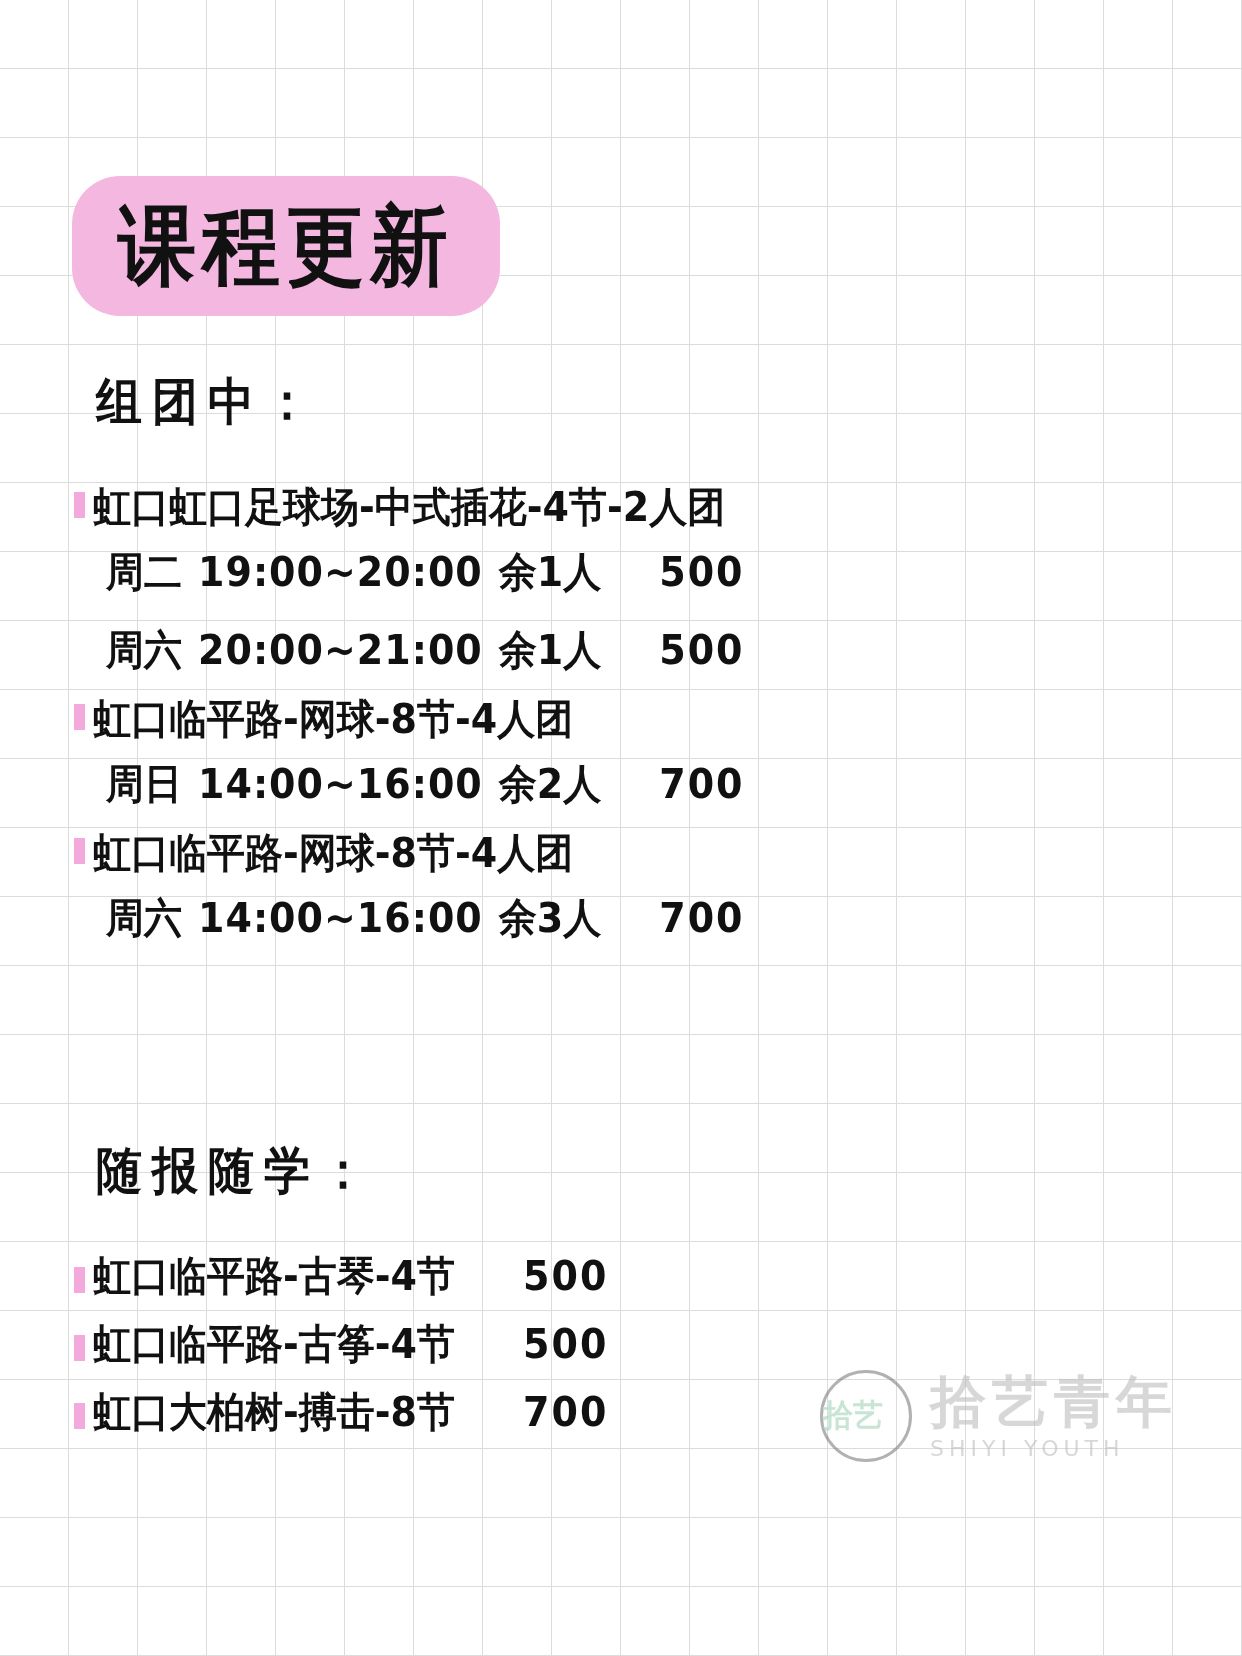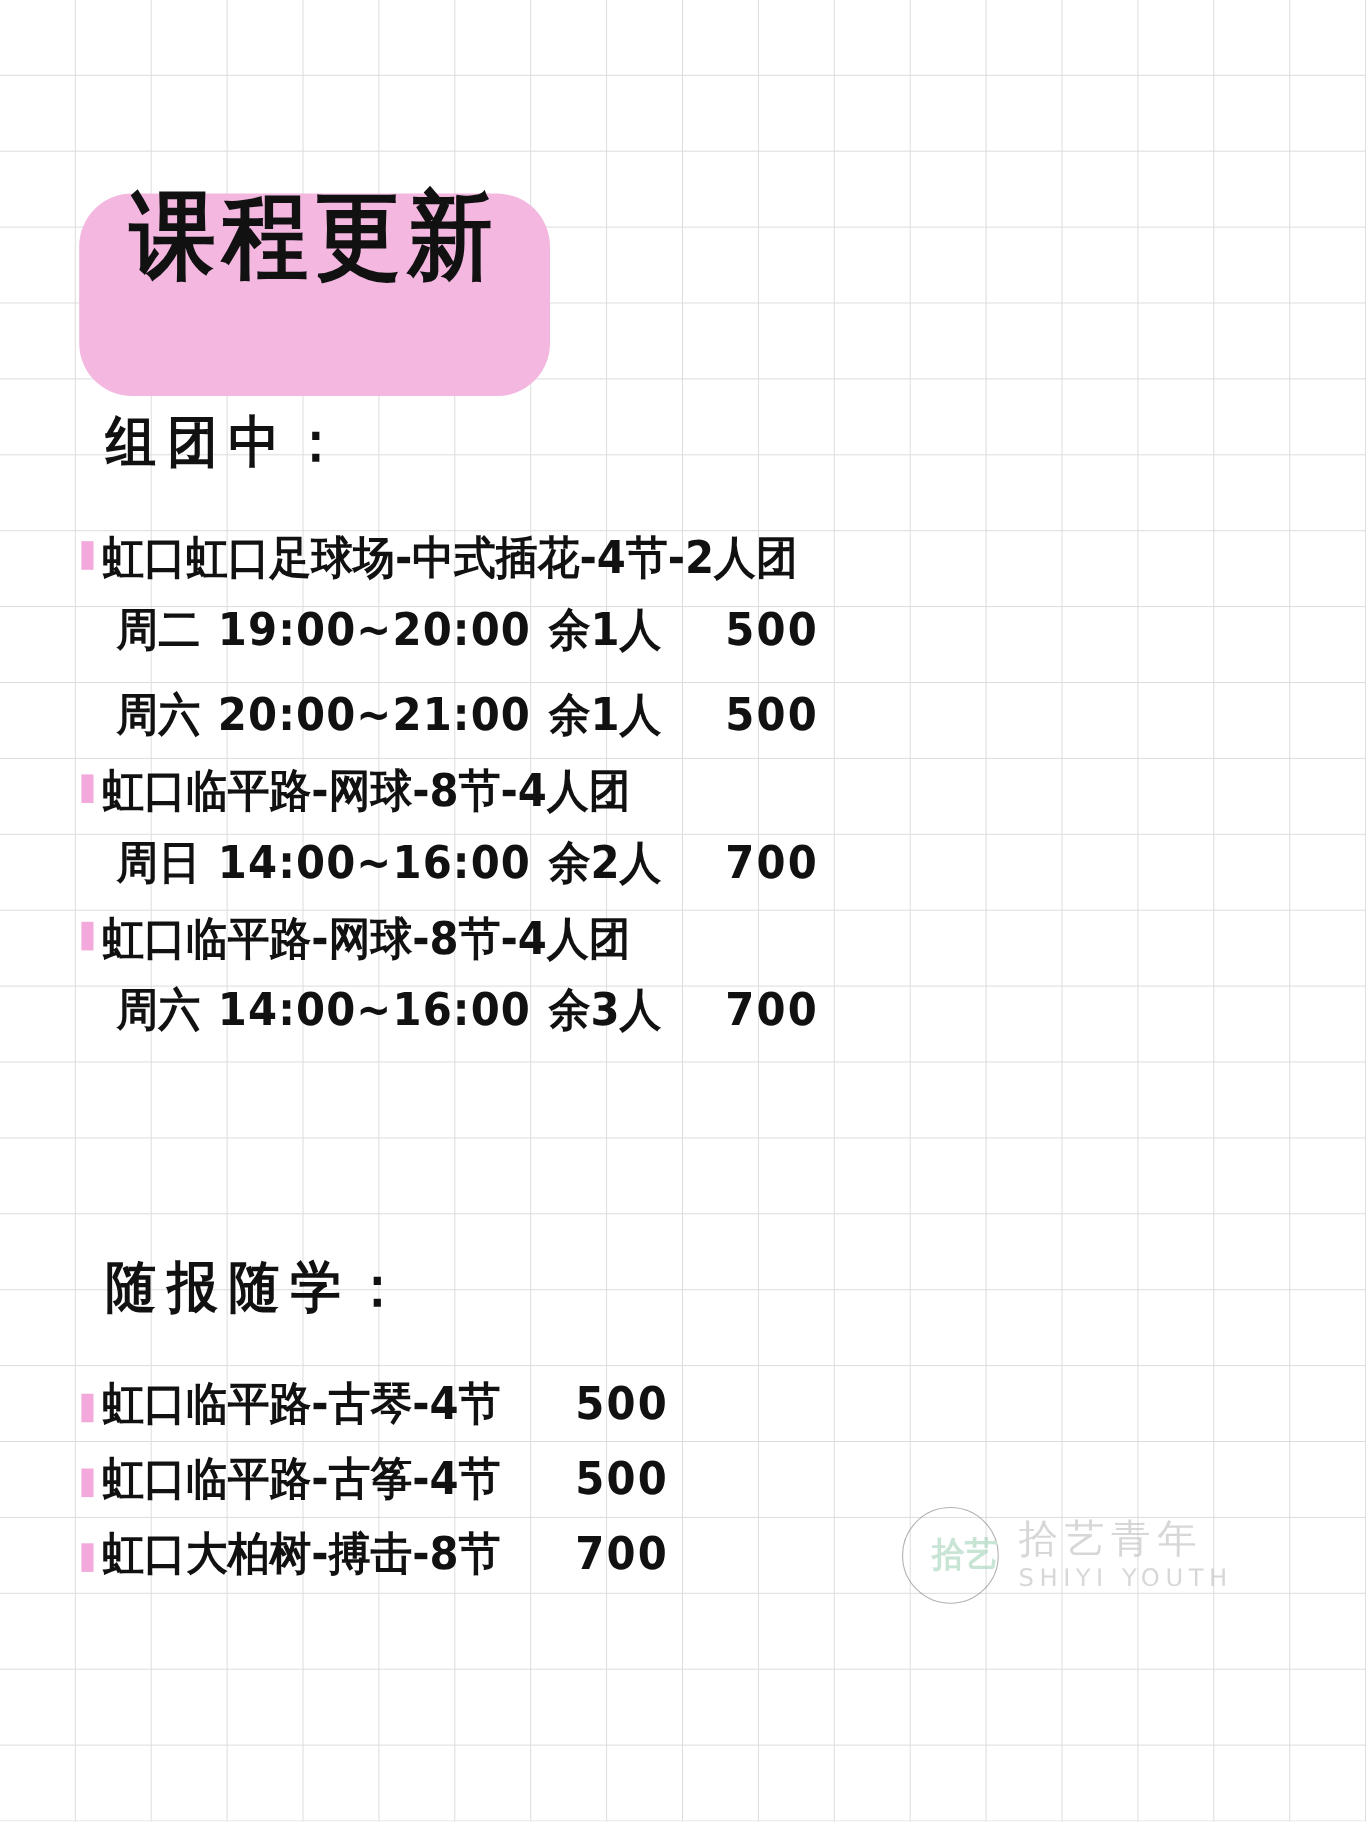--- a/index.html
+++ b/index.html
@@ -31,25 +31,25 @@
     position: absolute;
     inset: 0;
   }
 
   
   .title-pill {
     position: absolute;
     left: 72px;
     top: 176px;
     width: 428px;
-    height: 184px;
+    height: 140px;
     background: #f3b7e0;
     border-radius: 48px;
     display: flex;
-    align-items: flex-start;
+    align-items: center;
     justify-content: center;
   }
   .title-text {
     font-size: 78px;
     font-weight: 700;
     color: #111111;
     letter-spacing: 6px;
     line-height: 1;
     font-family: "DejaVu Sans", "Liberation Sans", sans-serif;
     transform: scaleY(1.12);
@@ -151,47 +151,47 @@
     position: absolute;
     left: 820px;
     top: 1370px;
     display: flex;
     align-items: center;
     opacity: 0.55;
   }
   .wm-mark {
     width: 86px;
     height: 86px;
-    border: 1px solid #737373;
+    border: 3px solid #737373;
     border-radius: 50%;
     display: flex;
     align-items: center;
-    justify-content: flex-end;
+    justify-content: flex-start;
     margin-right: 18px;
     position: relative;
     font-family: Liberation Serif, serif;
   }
   .wm-mark-inner {
     font-size: 30px;
     color: #9ccfb4;
     font-weight: 700;
     line-height: 1;
     text-align: center;
     transform: scaleY(1.05);
   }
   .wm-text-wrap {
     display: flex;
     flex-direction: column;
     justify-content: center;
   }
   .wm-cn {
-    font-size: 36px;
+    font-size: 56px;
     color: #b8b8b8;
     letter-spacing: 6px;
-    font-weight: 400;
+    font-weight: 700;
     line-height: 1.1;
   }
   .wm-en {
     font-size: 22px;
     color: #b8b8b8;
     letter-spacing: 5px;
     margin-top: 4px;
   }
 </style>
 </head>

